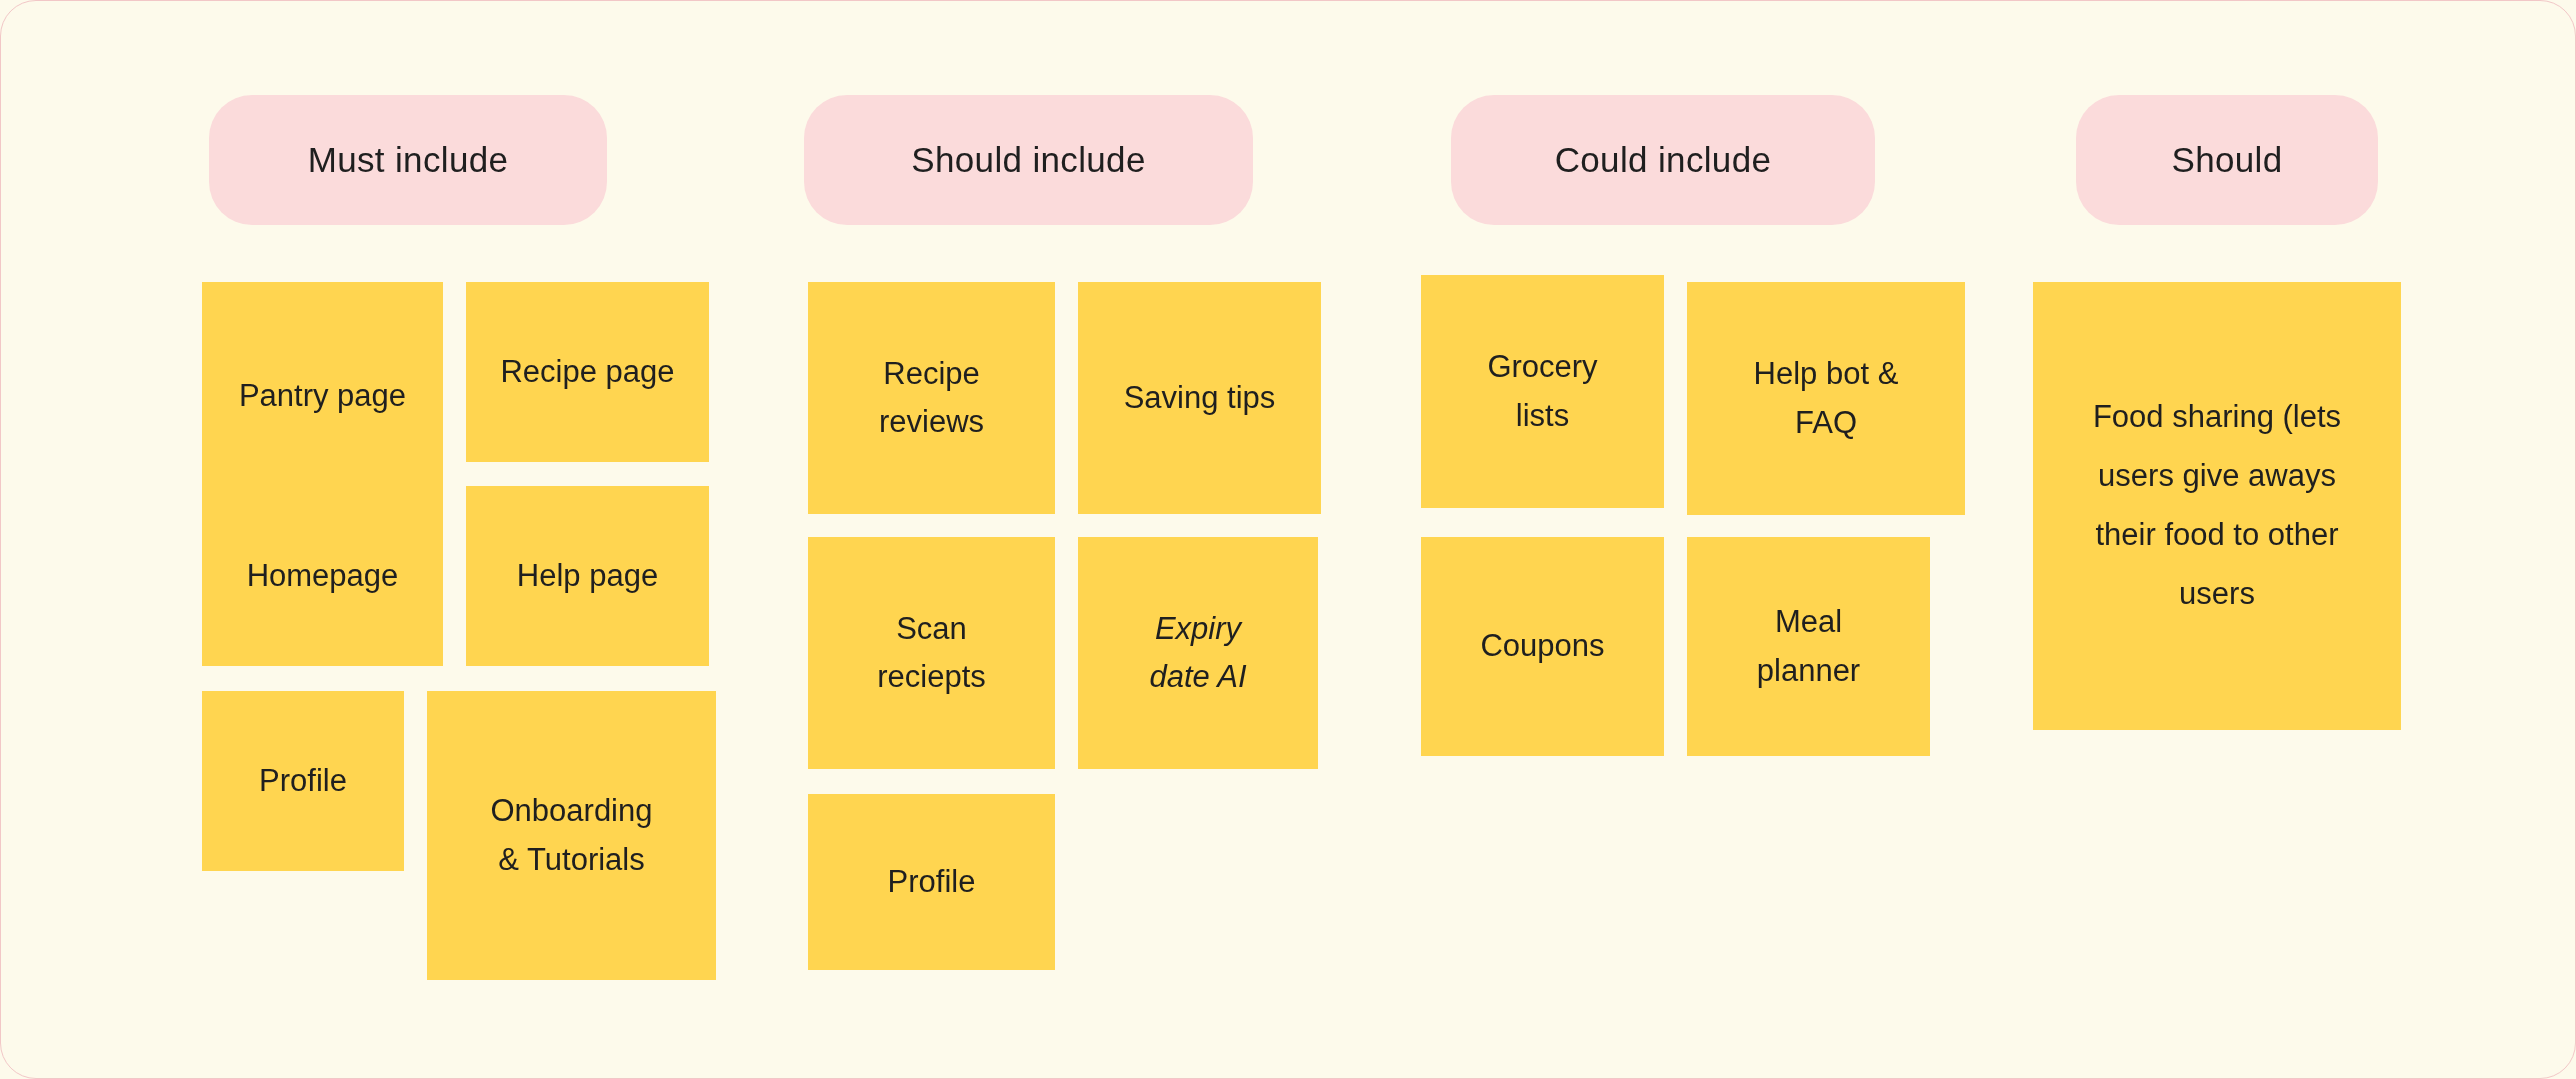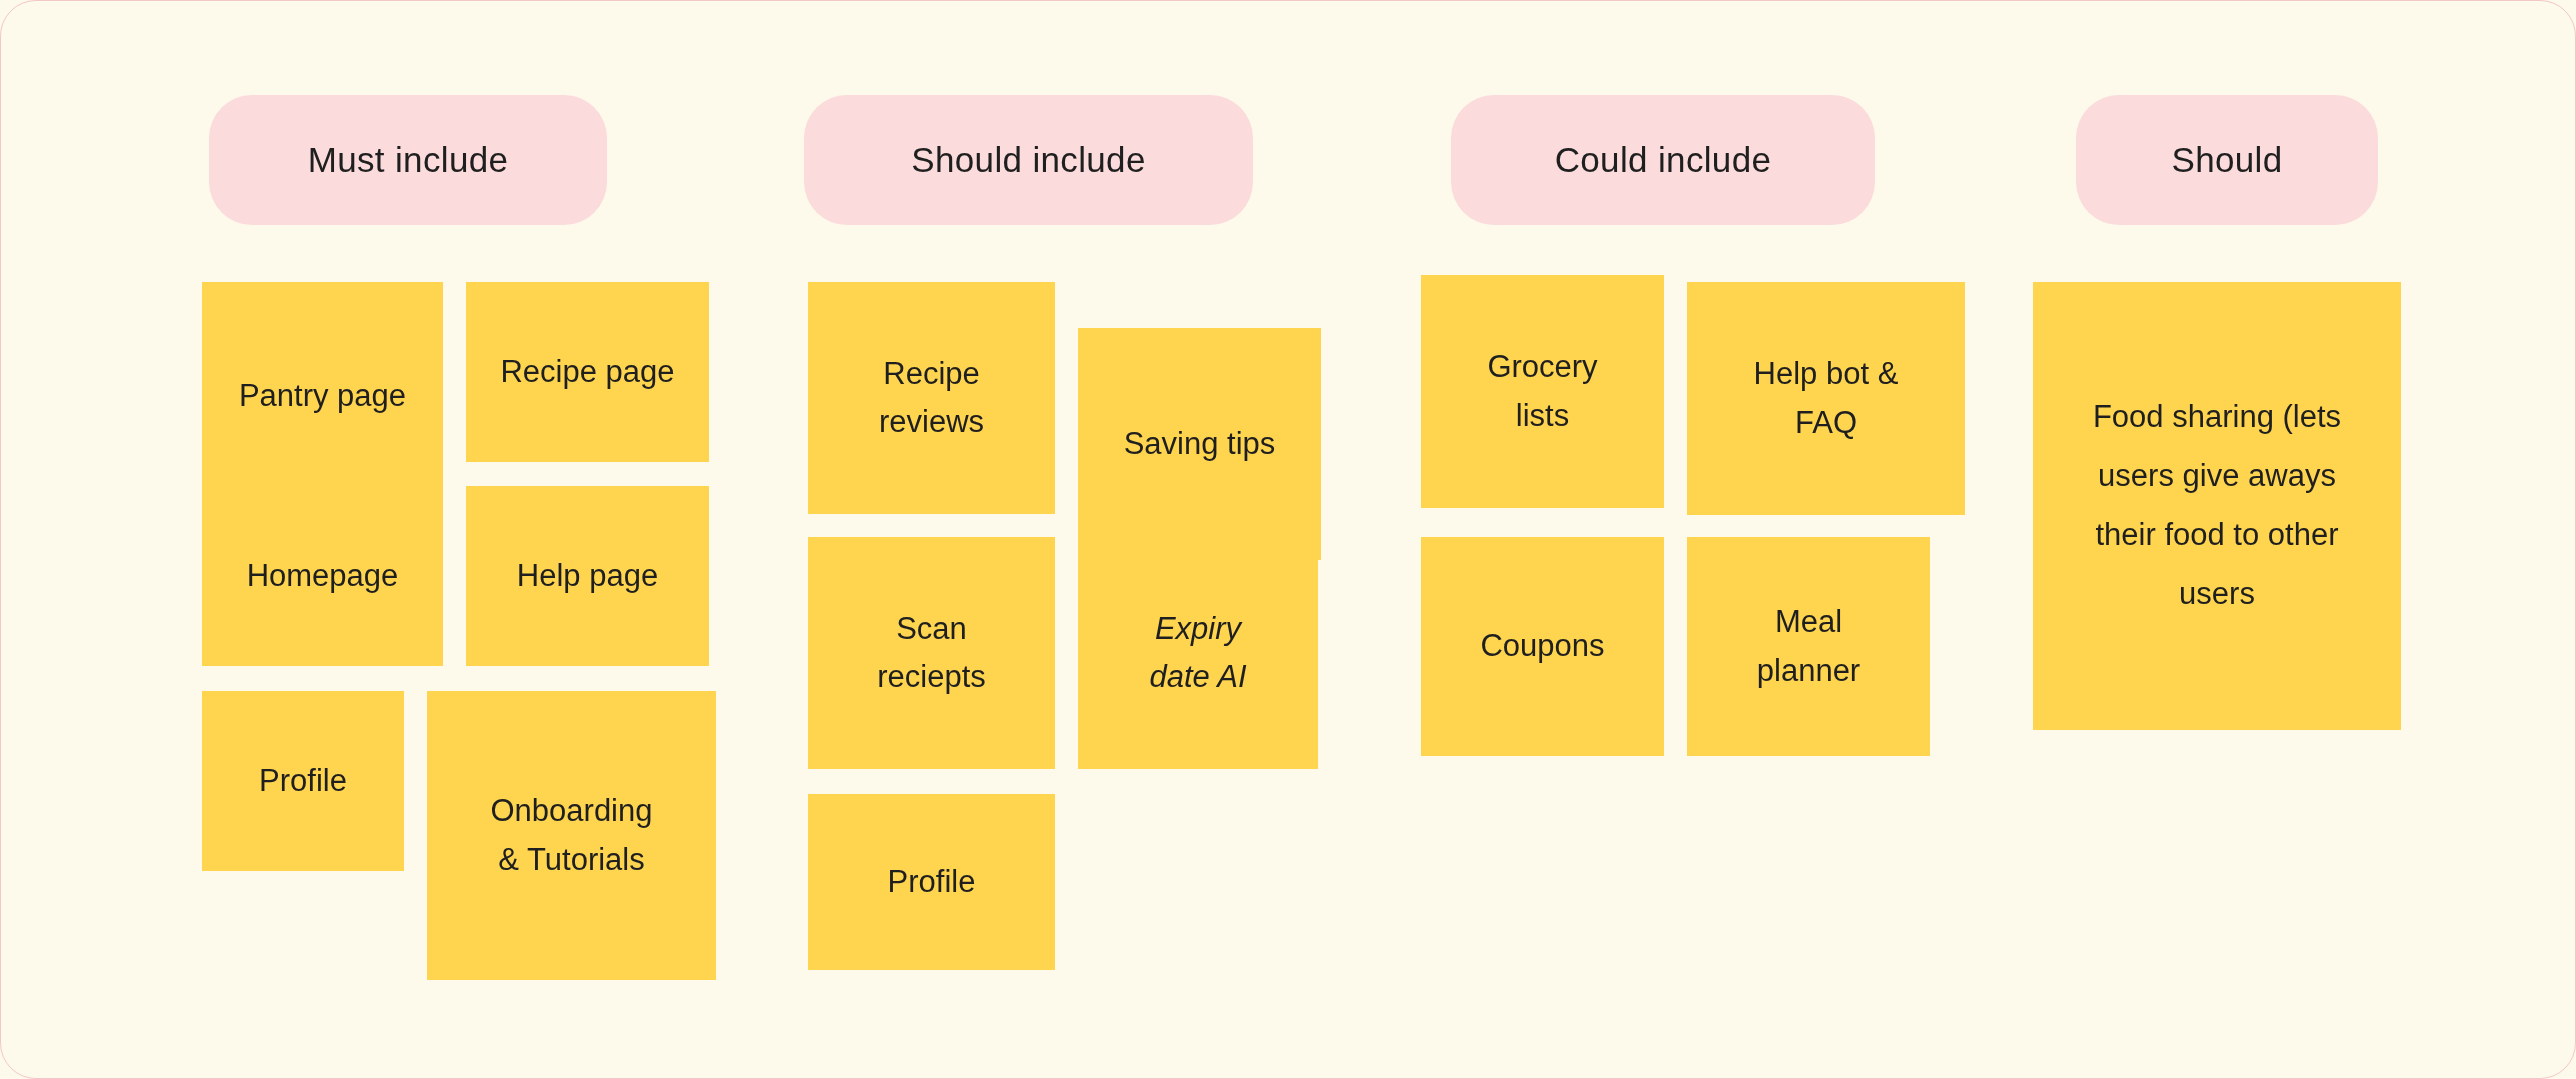--- a/index.html
+++ b/index.html
@@ -65,21 +65,21 @@
     <div class="sticky" style="left:465px; top:485px; width:243px; height:180px;">Help page</div>
     <div class="sticky" style="left:201px; top:690px; width:202px; height:180px;">Profile</div>
     <div class="sticky" style="left:426px; top:690px; width:289px; height:289px;">Onboarding
 &amp; Tutorials</div>
   </div>
 
   <div>
     <div class="pill" style="left:803px; top:94px; width:449px; height:130px;">Should include</div>
     <div class="sticky" style="left:807px; top:281px; width:247px; height:232px;">Recipe
 reviews</div>
-    <div class="sticky" style="left:1077px; top:281px; width:243px; height:232px;margin-top:46px;">Saving tips</div>
+    <div class="sticky" style="left:1077px; top:281px; width:243px; height:232px;">Saving tips</div>
     <div class="sticky" style="left:807px; top:536px; width:247px; height:232px;">Scan
 reciepts</div>
     <div class="sticky" style="left:1077px; top:536px; width:240px; height:232px;font-style:italic;">Expiry
 date AI</div>
     <div class="sticky" style="left:807px; top:793px; width:247px; height:176px;">Profile</div>
   </div>
 
   <div>
     <div class="pill" style="left:1450px; top:94px; width:424px; height:130px;">Could include</div>
     <div class="sticky" style="left:1420px; top:274px; width:243px; height:233px;">Grocery

